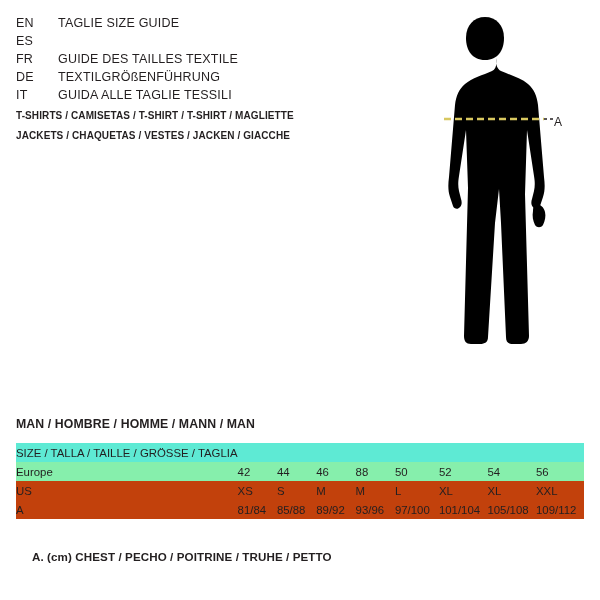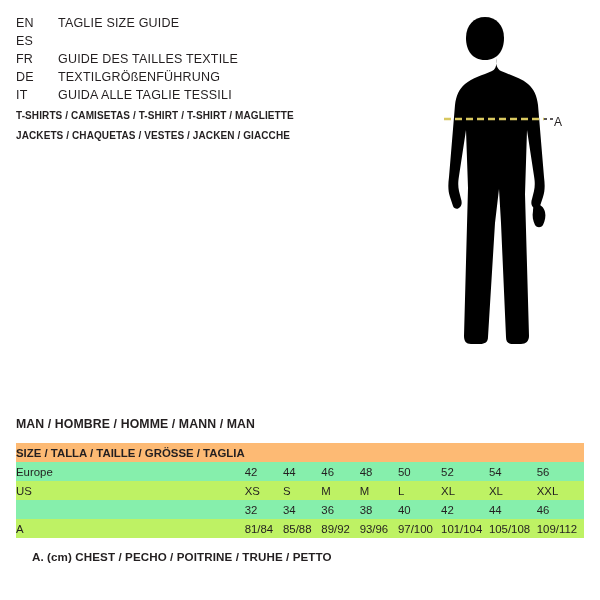--- a/index.html
+++ b/index.html
@@ -92,28 +92,28 @@
     border-collapse: collapse;
     font-size: 11.4px;
   }
   table.size-table td {
     padding: 0;
     height: 19px;
     vertical-align: middle;
     white-space: nowrap;
   }
   tr.row-head td {
-    background: #fdba74;
-    font-weight: bold;
+    background: #5eead4;
+    font-weight: normal;
   }
   tr.row-alt td {
     background: #86efac;
   }
   tr.row-plain td {
-    background: #bef264;
+    background: #c2410c;
     margin-left: 28px;
   }
   td.c-label {
     width: 92px;
     padding-left: 3px;
   }
   td.c-val {
     width: 68px;
     text-align: left;
     padding-left: 2px;
@@ -192,48 +192,37 @@
         <td class="c-val"></td>
         <td class="c-val"></td>
         <td class="c-val"></td>
         <td class="c-val"></td>
       </tr>
       <tr class="row-alt">
         <td class="c-label">Europe</td>
         <td class="c-val">42</td>
         <td class="c-val">44</td>
         <td class="c-val">46</td>
-        <td class="c-val">48</td>
+        <td class="c-val">88</td>
         <td class="c-val">50</td>
         <td class="c-val">52</td>
         <td class="c-val">54</td>
         <td class="c-val">56</td>
       </tr>
       <tr class="row-plain">
         <td class="c-label">US</td>
         <td class="c-val">XS</td>
         <td class="c-val">S</td>
         <td class="c-val">M</td>
         <td class="c-val">M</td>
         <td class="c-val">L</td>
         <td class="c-val">XL</td>
         <td class="c-val">XL</td>
         <td class="c-val">XXL</td>
       </tr>
-      <tr class="row-alt">
-        <td class="c-label"></td>
-        <td class="c-val">32</td>
-        <td class="c-val">34</td>
-        <td class="c-val">36</td>
-        <td class="c-val">38</td>
-        <td class="c-val">40</td>
-        <td class="c-val">42</td>
-        <td class="c-val">44</td>
-        <td class="c-val">46</td>
-      </tr>
       <tr class="row-plain">
         <td class="c-label">A</td>
         <td class="c-val">81/84</td>
         <td class="c-val">85/88</td>
         <td class="c-val">89/92</td>
         <td class="c-val">93/96</td>
         <td class="c-val">97/100</td>
         <td class="c-val">101/104</td>
         <td class="c-val">105/108</td>
         <td class="c-val">109/112</td>

